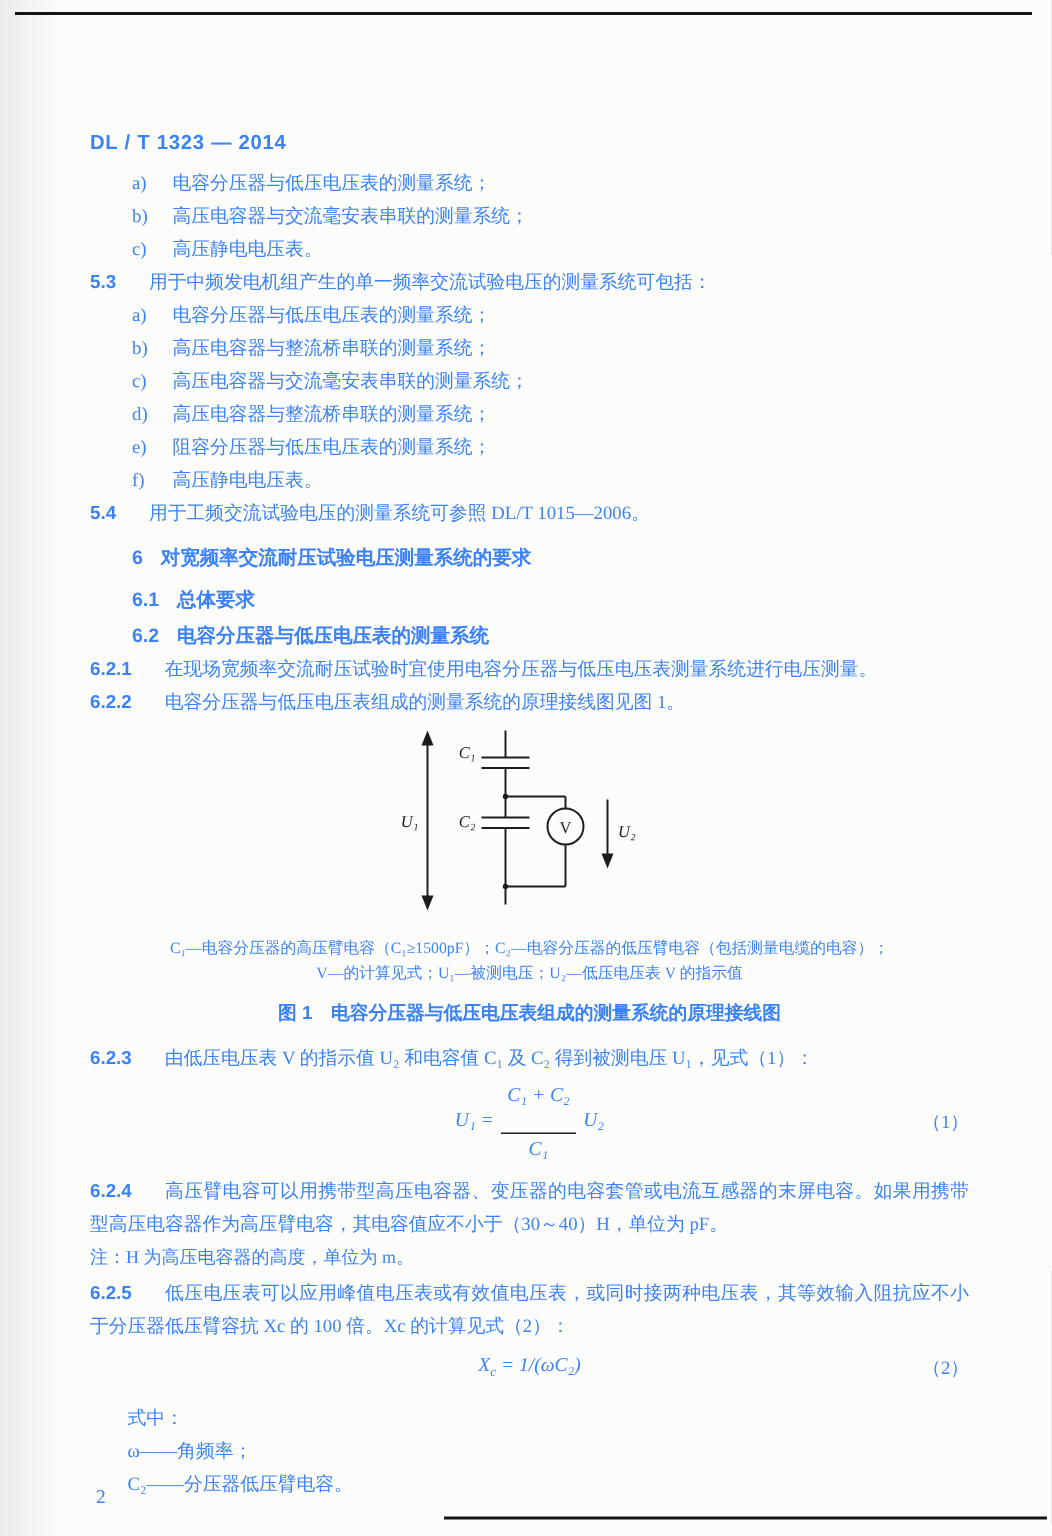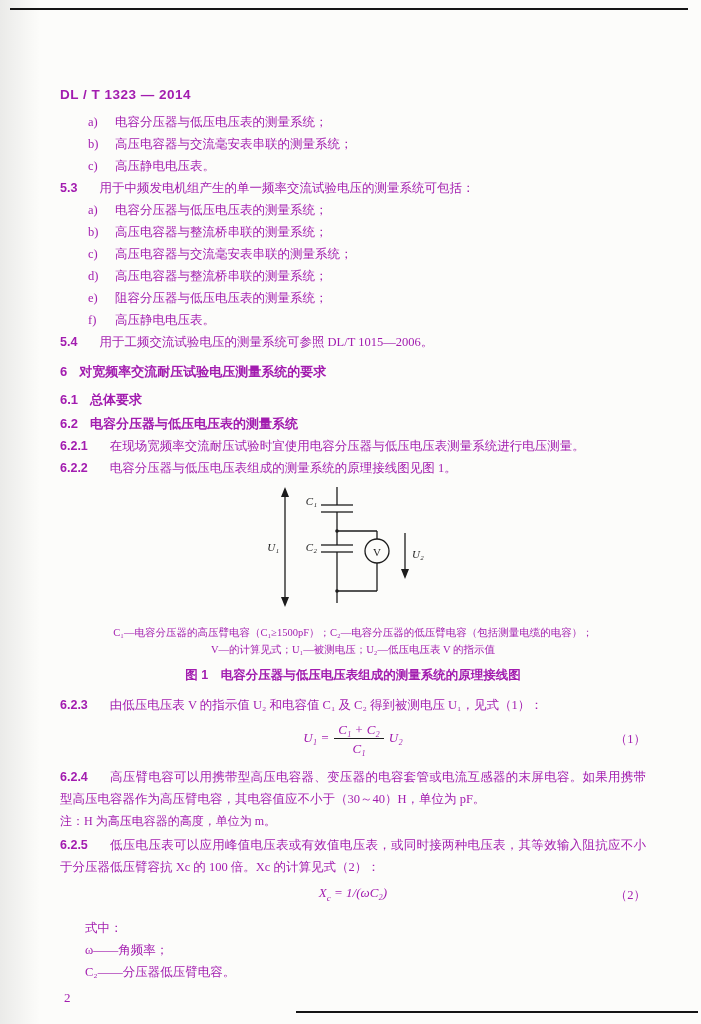--- a/index.html
+++ b/index.html
@@ -1,50 +1,50 @@
 <!DOCTYPE html>
 <html><head>
 <meta charset="utf-8">
 <style>
   * { margin:0; padding:0; box-sizing:border-box; }
   html,body { background:#d8d8d4; }
   body { width:701px; height:1024px; font-family:"Liberation Serif", serif; }
   .page {
     position:relative; width:701px; height:1024px;
-    background:#fcfcfa; color:#a21caf; overflow:hidden;
+    background:#fcfcfa; color:#3b82f6; overflow:hidden;
   }
   .page::before{
     content:""; position:absolute; left:0; top:0; bottom:0; width:40px;
     background:linear-gradient(to right, rgba(0,0,0,0.07), rgba(0,0,0,0)); pointer-events:none;
   }
   .artifact-top { position:absolute; top:8px; left:10px; width:678px; height:2px; background:#151515; }
   .artifact-bottom { position:absolute; top:1011px; left:296px; width:402px; height:2px; background:#151515; }
   .content { position:absolute; left:60px; top:84px; width:586px; font-size:12.5px; line-height:22px; text-align:justify; }
   .doc-header { font-family:"Liberation Sans", sans-serif; font-weight:bold; font-size:13.5px; letter-spacing:0.5px; margin-bottom:5px; }
   .alpha-item { padding-left:28px; }
   .alpha-label { display:inline-block; width:27px; }
   .cnum { font-family:"Liberation Sans", sans-serif; font-weight:bold; margin-right:22px; white-space:nowrap; }
-  .sec-heading { font-family:"Liberation Sans", sans-serif; font-weight:bold; font-size:13px; line-height:22px; }
+  .sec-heading { font-family:"Liberation Sans", sans-serif; font-weight:bold; font-size:13px; line-height:22px;margin-left:28px; }
   .sec-heading .snum { margin-right:12px; }
   .sec-6 { margin-top:8px; }
   .sec-6-1 { margin-top:6px; }
   .sec-6-2 { margin-top:2px; }
   .indent { text-indent:2em; }
   .figure-block { text-align:center; margin-top:2px; }
   .circuit { display:inline-block; }
   .circuit line, .circuit circle.ring { stroke:#1c1c1c; stroke-width:1.3; fill:none; }
   .circuit polygon, .circuit circle.dot { fill:#1c1c1c; stroke:none; }
   .circuit text { font-family:"Liberation Serif", serif; font-size:11px; fill:#1c1c1c; }
   .circuit text.it { font-style:italic; }
   .fig-caption { font-size:10.5px; line-height:17px; text-align:center; text-indent:0; }
   .fig-title { font-family:"Liberation Sans", sans-serif; font-weight:bold; font-size:12.5px; text-align:center; text-indent:0; margin:6px 0 8px; }
   .equation { position:relative; text-align:center; margin:5px 0 9px; font-size:13px; line-height:20px; }
   .var { font-style:italic; font-family:"Liberation Serif", serif; }
   .frac { display:inline-block; vertical-align:middle; text-align:center; margin:0 5px; line-height:17px; }
-  .frac .num { display:block; padding:0 4px 0; border-bottom:1.2px solid #1c1c1c; }
+  .frac .num { display:block; padding:0 4px 17px; border-bottom:1.2px solid #1c1c1c; }
   .frac .den { display:block; padding:1px 4px 0; }
   .eq-no { position:absolute; right:0; top:50%; transform:translateY(-50%); font-style:normal; font-size:12.5px; }
   sub { font-size:9px; }
   .note { font-size:12px; line-height:18px; margin:2px 0 4px; }
   .where-line { padding-left:25px; text-indent:0; }
   .page-number { position:absolute; left:64px; top:990px; font-size:13px; }
 </style>
 </head>
 <body>
 

